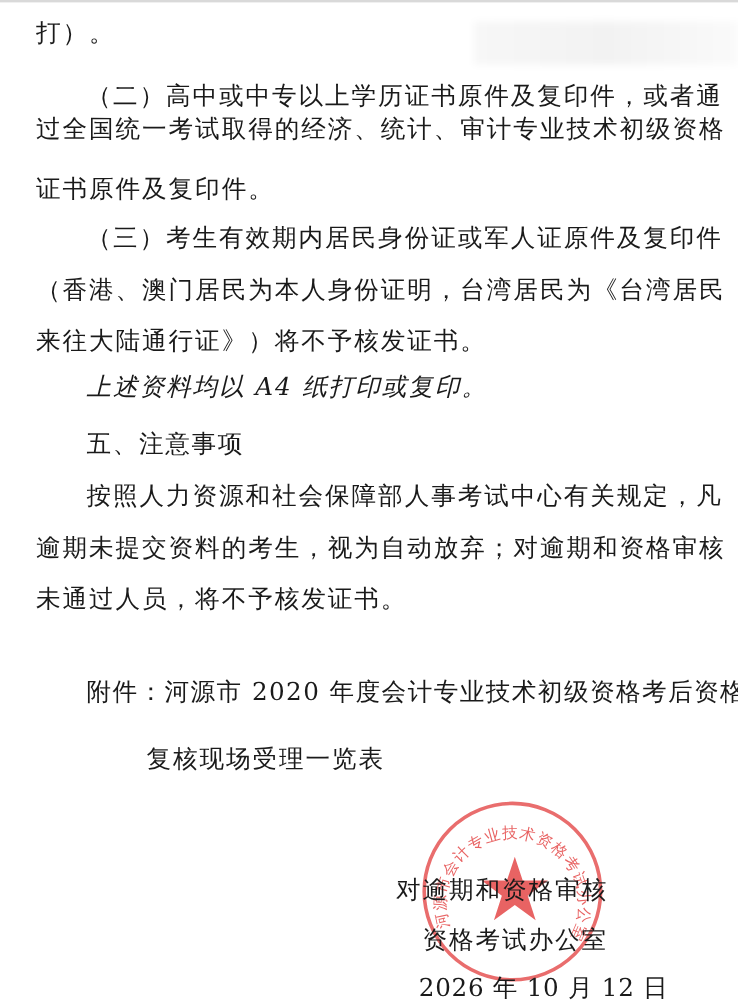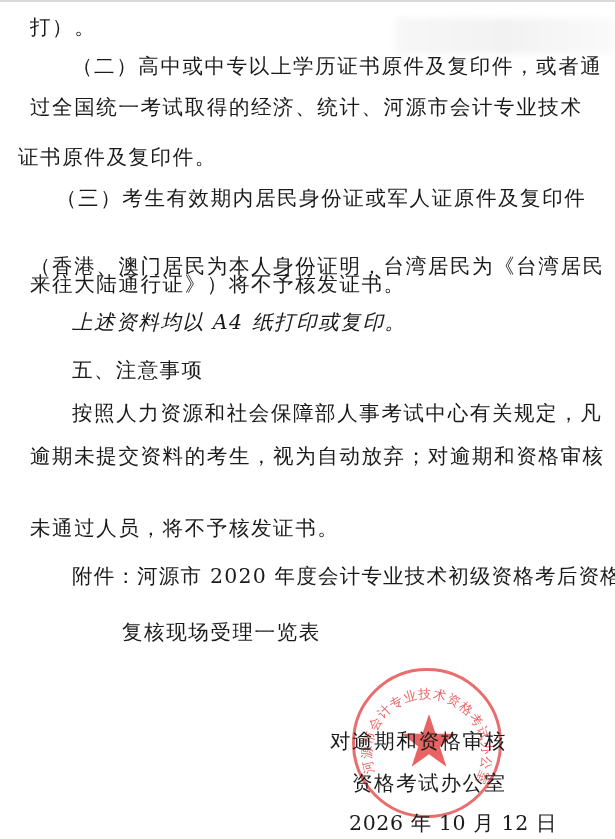--- a/index.html
+++ b/index.html
@@ -34,30 +34,30 @@
   .sign { position: absolute; font-size: 20.5px; line-height: 26px; white-space: nowrap; letter-spacing: 1.6px; }
 </style>
 </head>
 <body>
 
 <div class="top-edge"></div>
 <div class="ghost"></div>
 
 <div id="lines">
     <div class="line" style="left: 30px; top: 14px;">打）。</div>
-    <div class="line" style="left: 72px; top: 53px;">（二）高中或中专以上学历证书原件及复印件，或者通</div>
-    <div class="line" style="left: 30px; top: 94px;">过全国统一考试取得的经济、统计、河源市会计专业技术</div>
-    <div class="line" style="left: 18px; top: 144px;">证书原件及复印件。</div>
-    <div class="line" style="left: 56px; top: 185px;">（三）考生有效期内居民身份证或军人证原件及复印件</div>
-    <div class="line" style="left: 30px; top: 228px; margin-top: 25px;">（香港、澳门居民为本人身份证明，台湾居民为《台湾居民</div>
+    <div class="line" style="left: 72px; top: 67px;">（二）高中或中专以上学历证书原件及复印件，或者通</div>
+    <div class="line" style="left: 30px; top: 94px;">过全国统一考试取得的经济、统计、审计专业技术初级资格</div>
+    <div class="line" style="left: 30px; top: 144px;">证书原件及复印件。</div>
+    <div class="line" style="left: 72px; top: 185px;">（三）考生有效期内居民身份证或军人证原件及复印件</div>
+    <div class="line" style="left: 30px; top: 228px;">（香港、澳门居民为本人身份证明，台湾居民为《台湾居民</div>
     <div class="line" style="left: 30px; top: 271px;">来往大陆通行证》）将不予核发证书。</div>
     <div class="line" style="left: 72px; top: 309px; font-style: italic;">上述资料均以 A4 纸打印或复印。</div>
     <div class="line" style="left: 72px; top: 400px;">按照人力资源和社会保障部人事考试中心有关规定，凡</div>
     <div class="line" style="left: 30px; top: 443px;">逾期未提交资料的考生，视为自动放弃；对逾期和资格审核</div>
-    <div class="line" style="left: 30px; top: 486px; margin-top: 29px;">未通过人员，将不予核发证书。</div>
+    <div class="line" style="left: 30px; top: 486px;">未通过人员，将不予核发证书。</div>
   </div>
 
 <div class="line heading" style="left:72px; top:357px;">五、注意事项</div>
 
 <div class="line" style="left:72px; top:563px; letter-spacing:1.2px;">附件：河源市 2020 年度会计专业技术初级资格考后资格</div>
 <div class="line" style="left:122px; top:607px;margin-top:12px;">复核现场受理一览表</div>
 
 <div class="seal">
   <svg class="seal-text" viewBox="0 0 150 150">
     <defs>

